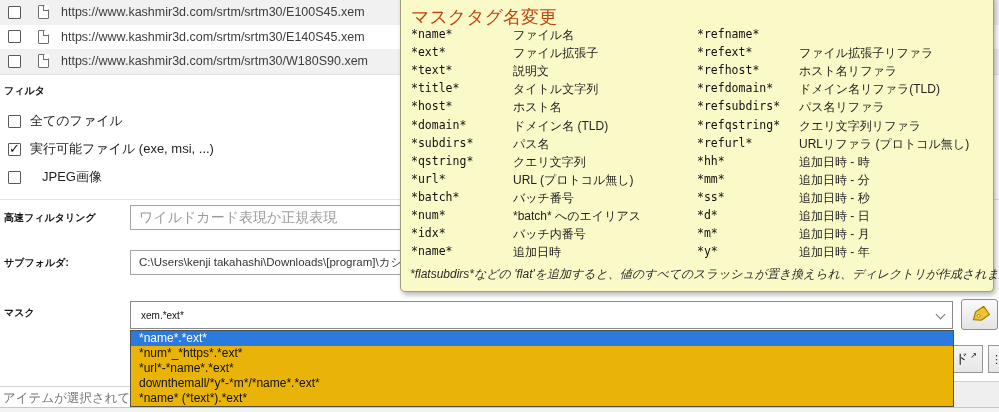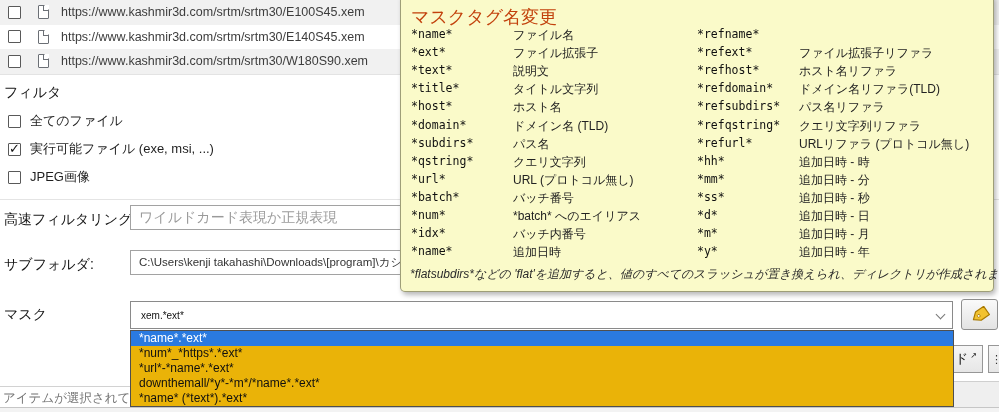--- a/index.html
+++ b/index.html
@@ -25,21 +25,21 @@
     width:11px; height:14px; border:1px solid #6b6f75; background:#fff;
     margin-left:17px; flex:0 0 auto; position:relative; border-radius:1px;
   }
   .doc-icon::after {
     content:""; position:absolute; right:-1px; top:-1px;
     border-style:solid; border-width:0 5px 5px 0; border-color:transparent #fff transparent transparent;
     box-shadow:-1px 1px 0 #6b6f75;
   }
   .url-text { margin-left:12px; font-size:12.5px; color:#3d3d3d; white-space:nowrap; }
   
-  .section-label { position:absolute; font-size:14px; font-weight:normal; color:#141414; white-space:nowrap; }
+  .section-label { position:absolute; font-size:10px; font-weight:bold; color:#141414; white-space:nowrap; }
   .opt-row { position:absolute; left:8px; display:flex; align-items:center; }
   .opt-label { margin-left:9px; font-size:13px; color:#1f1f1f; white-space:nowrap; }
   .sep { position:absolute; left:0; width:999px; height:1px; background:#e4e4e4; z-index:0; }
   
   .text-input {
     position:absolute; left:130px; width:823px; height:25px; background:#fff;
     border:1px solid #a2a2a2; font-size:12px; color:#333;
     padding:0 8px; display:flex; align-items:center; white-space:nowrap; overflow:hidden; z-index:1;
   }
   .placeholder { color:#9a9a9a; font-size:14px; }
@@ -126,21 +126,21 @@
   <div class="section-label" style="left:4px; top:84px;">フィルタ</div>
   <div>
       <div class="opt-row" style="top: 112px;">
     <span class="cb"></span>
     <span class="opt-label">全てのファイル</span>
   </div>
       <div class="opt-row checked" style="top: 140px;">
     <span class="cb"></span>
     <span class="opt-label">実行可能ファイル (exe, msi, ...)</span>
   </div>
-      <div class="opt-row" style="top: 168px;">
+      <div class="opt-row" style="top: 168px; gap: 12px;">
     <span class="cb"></span>
     <span class="opt-label">JPEG画像</span>
   </div>
     </div>
 
   <div class="sep" style="top:199px;"></div>
 
   <div class="section-label" style="left:4px; top:211px;">高速フィルタリング</div>
   <div class="text-input" style="top:205px;">
     <span class="placeholder">ワイルドカード表現か正規表現</span>

